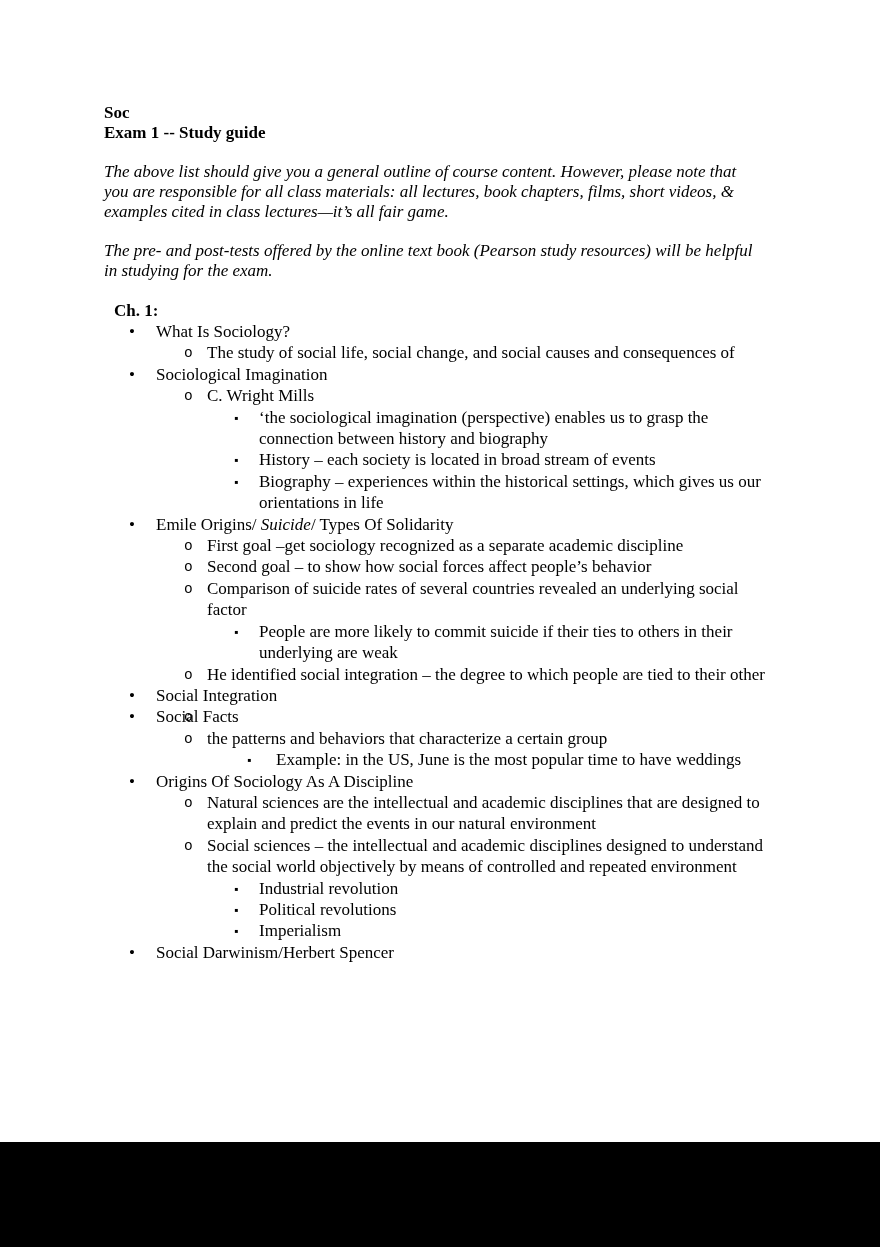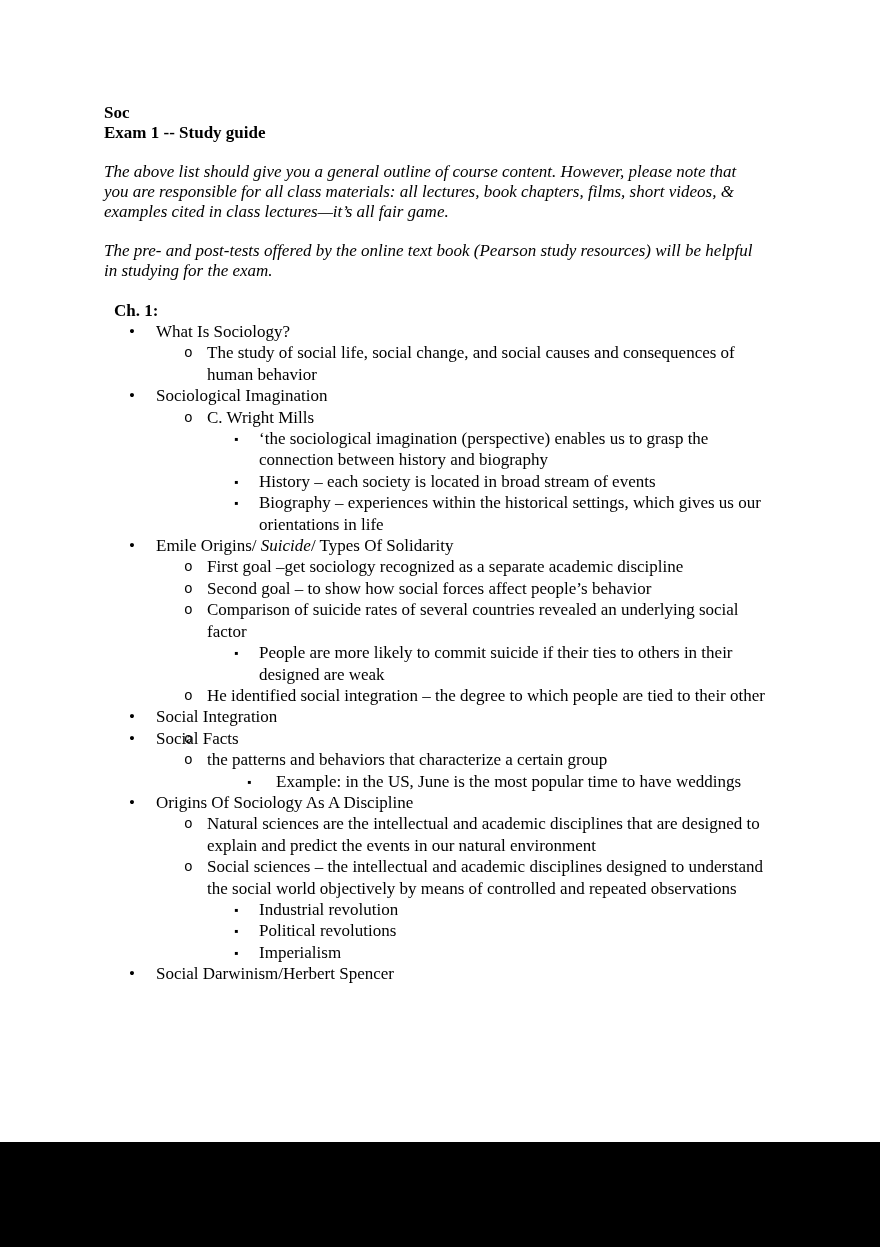--- a/index.html
+++ b/index.html
@@ -109,21 +109,20 @@
     <div class="section-heading">Ch. 1:</div>
 
     <div class="outline" id="outline">
         <div class="outline-item lv1">
           <span class="marker">•</span>
           <div class="line">What Is Sociology?</div>
         </div>
         <div class="outline-item lv2">
           <span class="marker">o</span>
           <div class="line">The study of social life, social change, and social causes and consequences of</div>
-          <div class="line">human behavior</div>
         </div>
         <div class="outline-item lv1">
           <span class="marker">•</span>
           <div class="line">Sociological Imagination</div>
         </div>
         <div class="outline-item lv2">
           <span class="marker">o</span>
           <div class="line">C. Wright Mills</div>
         </div>
         <div class="outline-item lv3">
@@ -153,21 +152,21 @@
           <div class="line">Second goal – to show how social forces affect people’s behavior</div>
         </div>
         <div class="outline-item lv2">
           <span class="marker">o</span>
           <div class="line">Comparison of suicide rates of several countries revealed an underlying social</div>
           <div class="line">factor</div>
         </div>
         <div class="outline-item lv3">
           <span class="marker">▪</span>
           <div class="line">People are more likely to commit suicide if their ties to others in their</div>
-          <div class="line">designed are weak</div>
+          <div class="line">underlying are weak</div>
         </div>
         <div class="outline-item lv2">
           <span class="marker">o</span>
           <div class="line">He identified social integration – the degree to which people are tied to their other</div>
         </div>
         <div class="outline-item lv1">
           <span class="marker">•</span>
           <div class="line">Social Integration</div>
         </div>
         <div class="outline-item lv2">
@@ -190,21 +189,21 @@
           <div class="line">Origins Of Sociology As A Discipline</div>
         </div>
         <div class="outline-item lv2">
           <span class="marker">o</span>
           <div class="line">Natural sciences are the intellectual and academic disciplines that are designed to</div>
           <div class="line">explain and predict the events in our natural environment</div>
         </div>
         <div class="outline-item lv2">
           <span class="marker">o</span>
           <div class="line">Social sciences – the intellectual and academic disciplines designed to understand</div>
-          <div class="line">the social world objectively by means of controlled and repeated observations</div>
+          <div class="line">the social world objectively by means of controlled and repeated environment</div>
         </div>
         <div class="outline-item lv3">
           <span class="marker">▪</span>
           <div class="line">Industrial revolution</div>
         </div>
         <div class="outline-item lv3">
           <span class="marker">▪</span>
           <div class="line">Political revolutions</div>
         </div>
         <div class="outline-item lv3">

